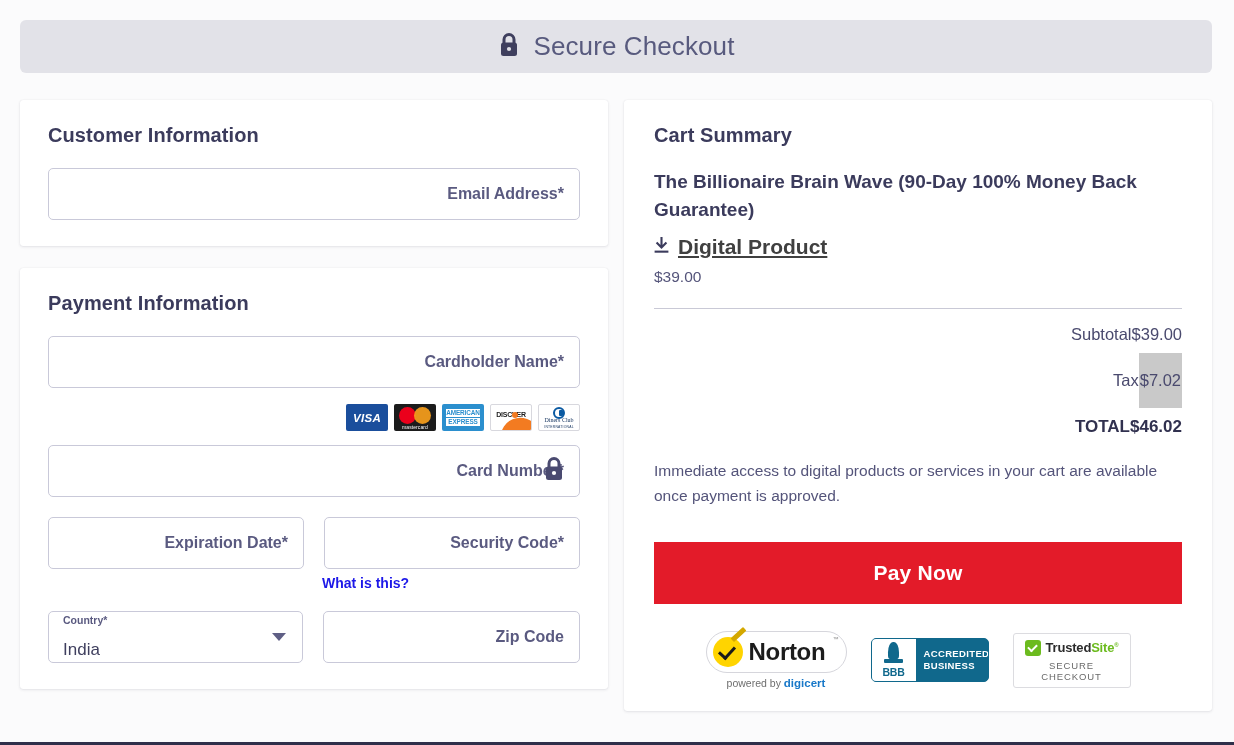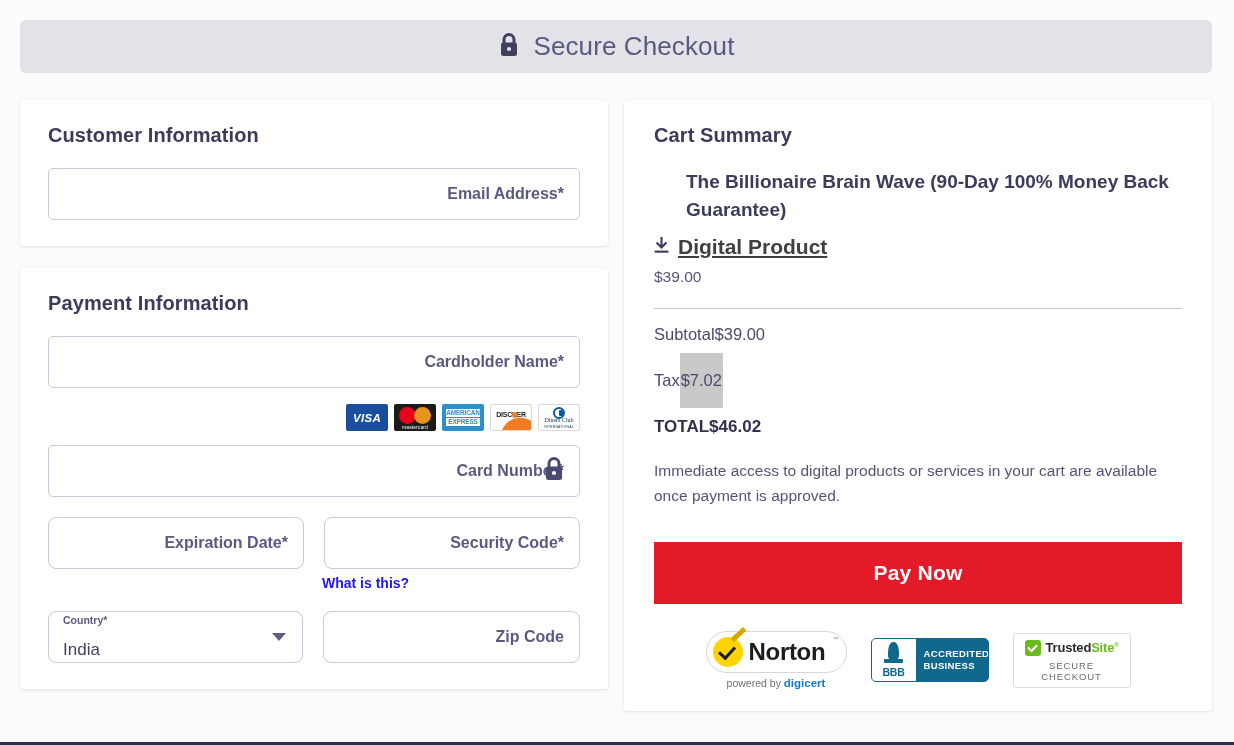--- a/index.html
+++ b/index.html
@@ -93,21 +93,21 @@
     top: 50%;
     transform: translateY(-50%);
     display: block;
   }
 
   .row-two {
     display: flex;
     gap: 20px;
     margin-top: 20px;
   }
-  .row-two .field { flex: 1; border-radius: 8px; }
+  .row-two .field { flex: 1; }
 
   .help-link-row {
     display: flex;
     margin-top: 6px;
     font-weight: bold;
   }
   .help-link-spacer { width: 274px; flex: none; }
   .help-link {
     font-size: 14px;
     color: #1d18e8;
@@ -226,21 +226,20 @@
     font-size: 3.4px; color: #14335e; letter-spacing: .2px;
   }
 
   
   .product-name {
     font-size: 19px;
     font-weight: bold;
     color: #3b3b5c;
     line-height: 1.45;
     margin-bottom: 12px;
-    margin-left: 32px;
   }
   .digital-row {
     display: flex;
     align-items: center;
     gap: 9px;
     margin-bottom: 9px;
   }
   .digital-label {
     font-size: 21px;
     font-weight: bold;
@@ -252,21 +251,21 @@
     color: #54547a;
   }
 
   .divider {
     border-top: 1px solid #c9c9d6;
     margin: 22px 0 16px 0;
   }
 
   .totals-row {
     display: flex;
-    justify-content: flex-start;
+    justify-content: flex-end;
     align-items: center;
     font-size: 16.5px;
     color: #4a4a6e;
     margin-bottom: 9px;
   }
   .totals-row.grand {
     font-weight: bold;
     color: #31314f;
     font-size: 17px;
     margin-bottom: 0;

